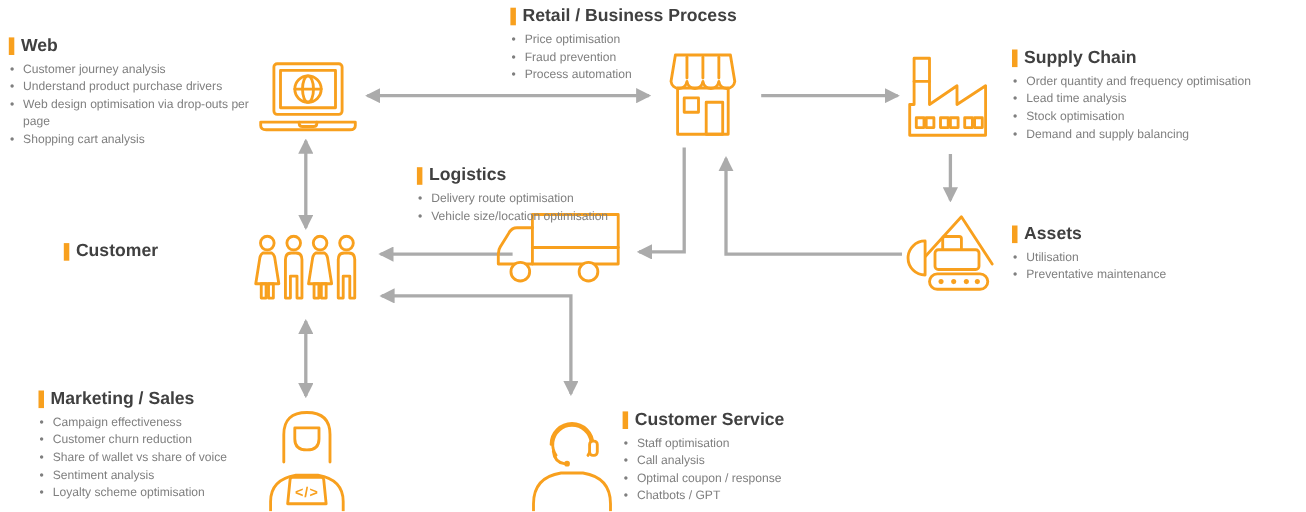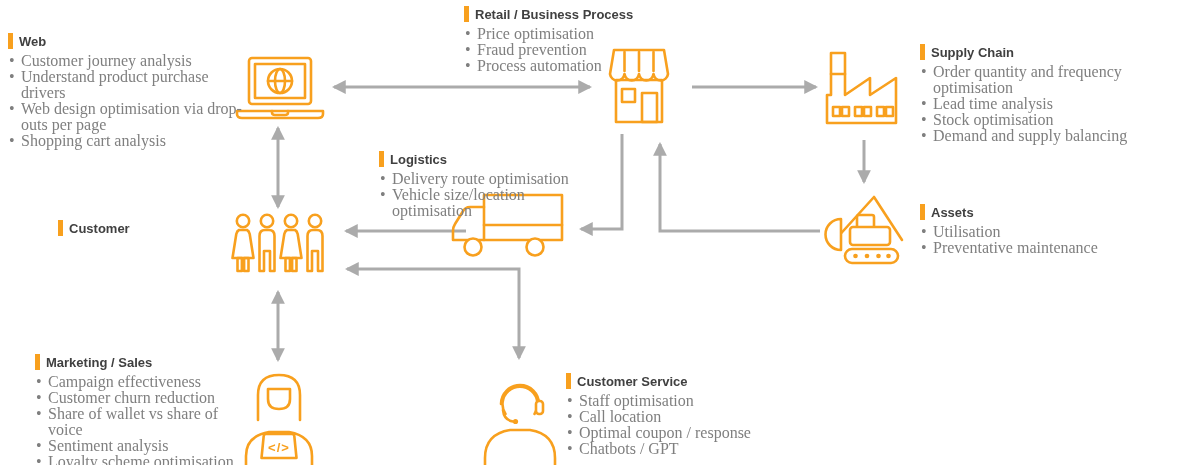--- a/index.html
+++ b/index.html
@@ -12,24 +12,24 @@
 
   
   .icon{position:absolute;}
   .icon svg .s{fill:none;stroke:var(--accent,#F8A01E);stroke-width:2.6;stroke-linecap:round;stroke-linejoin:round;}
   .icon svg .sw{fill:#ffffff;stroke:var(--accent,#F8A01E);stroke-width:2.6;stroke-linecap:round;stroke-linejoin:round;}
   .icon svg .f{fill:var(--accent,#F8A01E);stroke:none;}
   .icon svg text{fill:var(--accent,#F8A01E);font-weight:bold;font-family:"Liberation Sans",sans-serif;}
 
   
   .tblock{position:absolute;}
-  .ttl{display:flex;align-items:center;gap:6px;font-size:13px;font-weight:bold;color:var(--title-text,#404040);white-space:nowrap;}
+  .ttl{display:flex;align-items:center;gap:6px;font-size:16px;font-weight:bold;color:var(--title-text,#404040);white-space:nowrap;}
   .bar{width:5px;height:16px;background:var(--accent,#F8A01E);flex:0 0 5px;}
   .blist{list-style:none;margin:4px 0 0 0;padding:0;}
-  .blist li{position:relative;padding-left:13px;font-size:16px;line-height:16px;color:var(--bullet-text,#7F7F7F);font-family:Liberation Serif, serif;}
+  .blist li{position:relative;padding-left:13px;font-size:11px;line-height:16px;color:var(--bullet-text,#7F7F7F);}
   .blist li::before{content:"\2022";position:absolute;left:1px;top:0;}
 </style>
 </head>
 <body>
 
 <div class="canvas">
 
   <svg id="connlayer" width="1187" height="465">
     <defs>
       <marker id="ah" viewBox="0 0 10 10" refX="8.5" refY="5" markerWidth="4.6" markerHeight="4.6" orient="auto-start-reverse">
@@ -229,19 +229,19 @@
     </ul>
   </div>
 
   <div class="tblock" style="left:566px;top:373px;width:195px">
     <div class="ttl">
         <span class="bar"></span>
         <span>Customer Service</span>
       </div>
     <ul class="blist">
       <li>Staff optimisation</li>
-      <li>Call location</li>
+      <li>Call analysis</li>
       <li>Optimal coupon / response</li>
       <li>Chatbots / GPT</li>
     </ul>
   </div>
 
 </div>
 
 </body></html>

